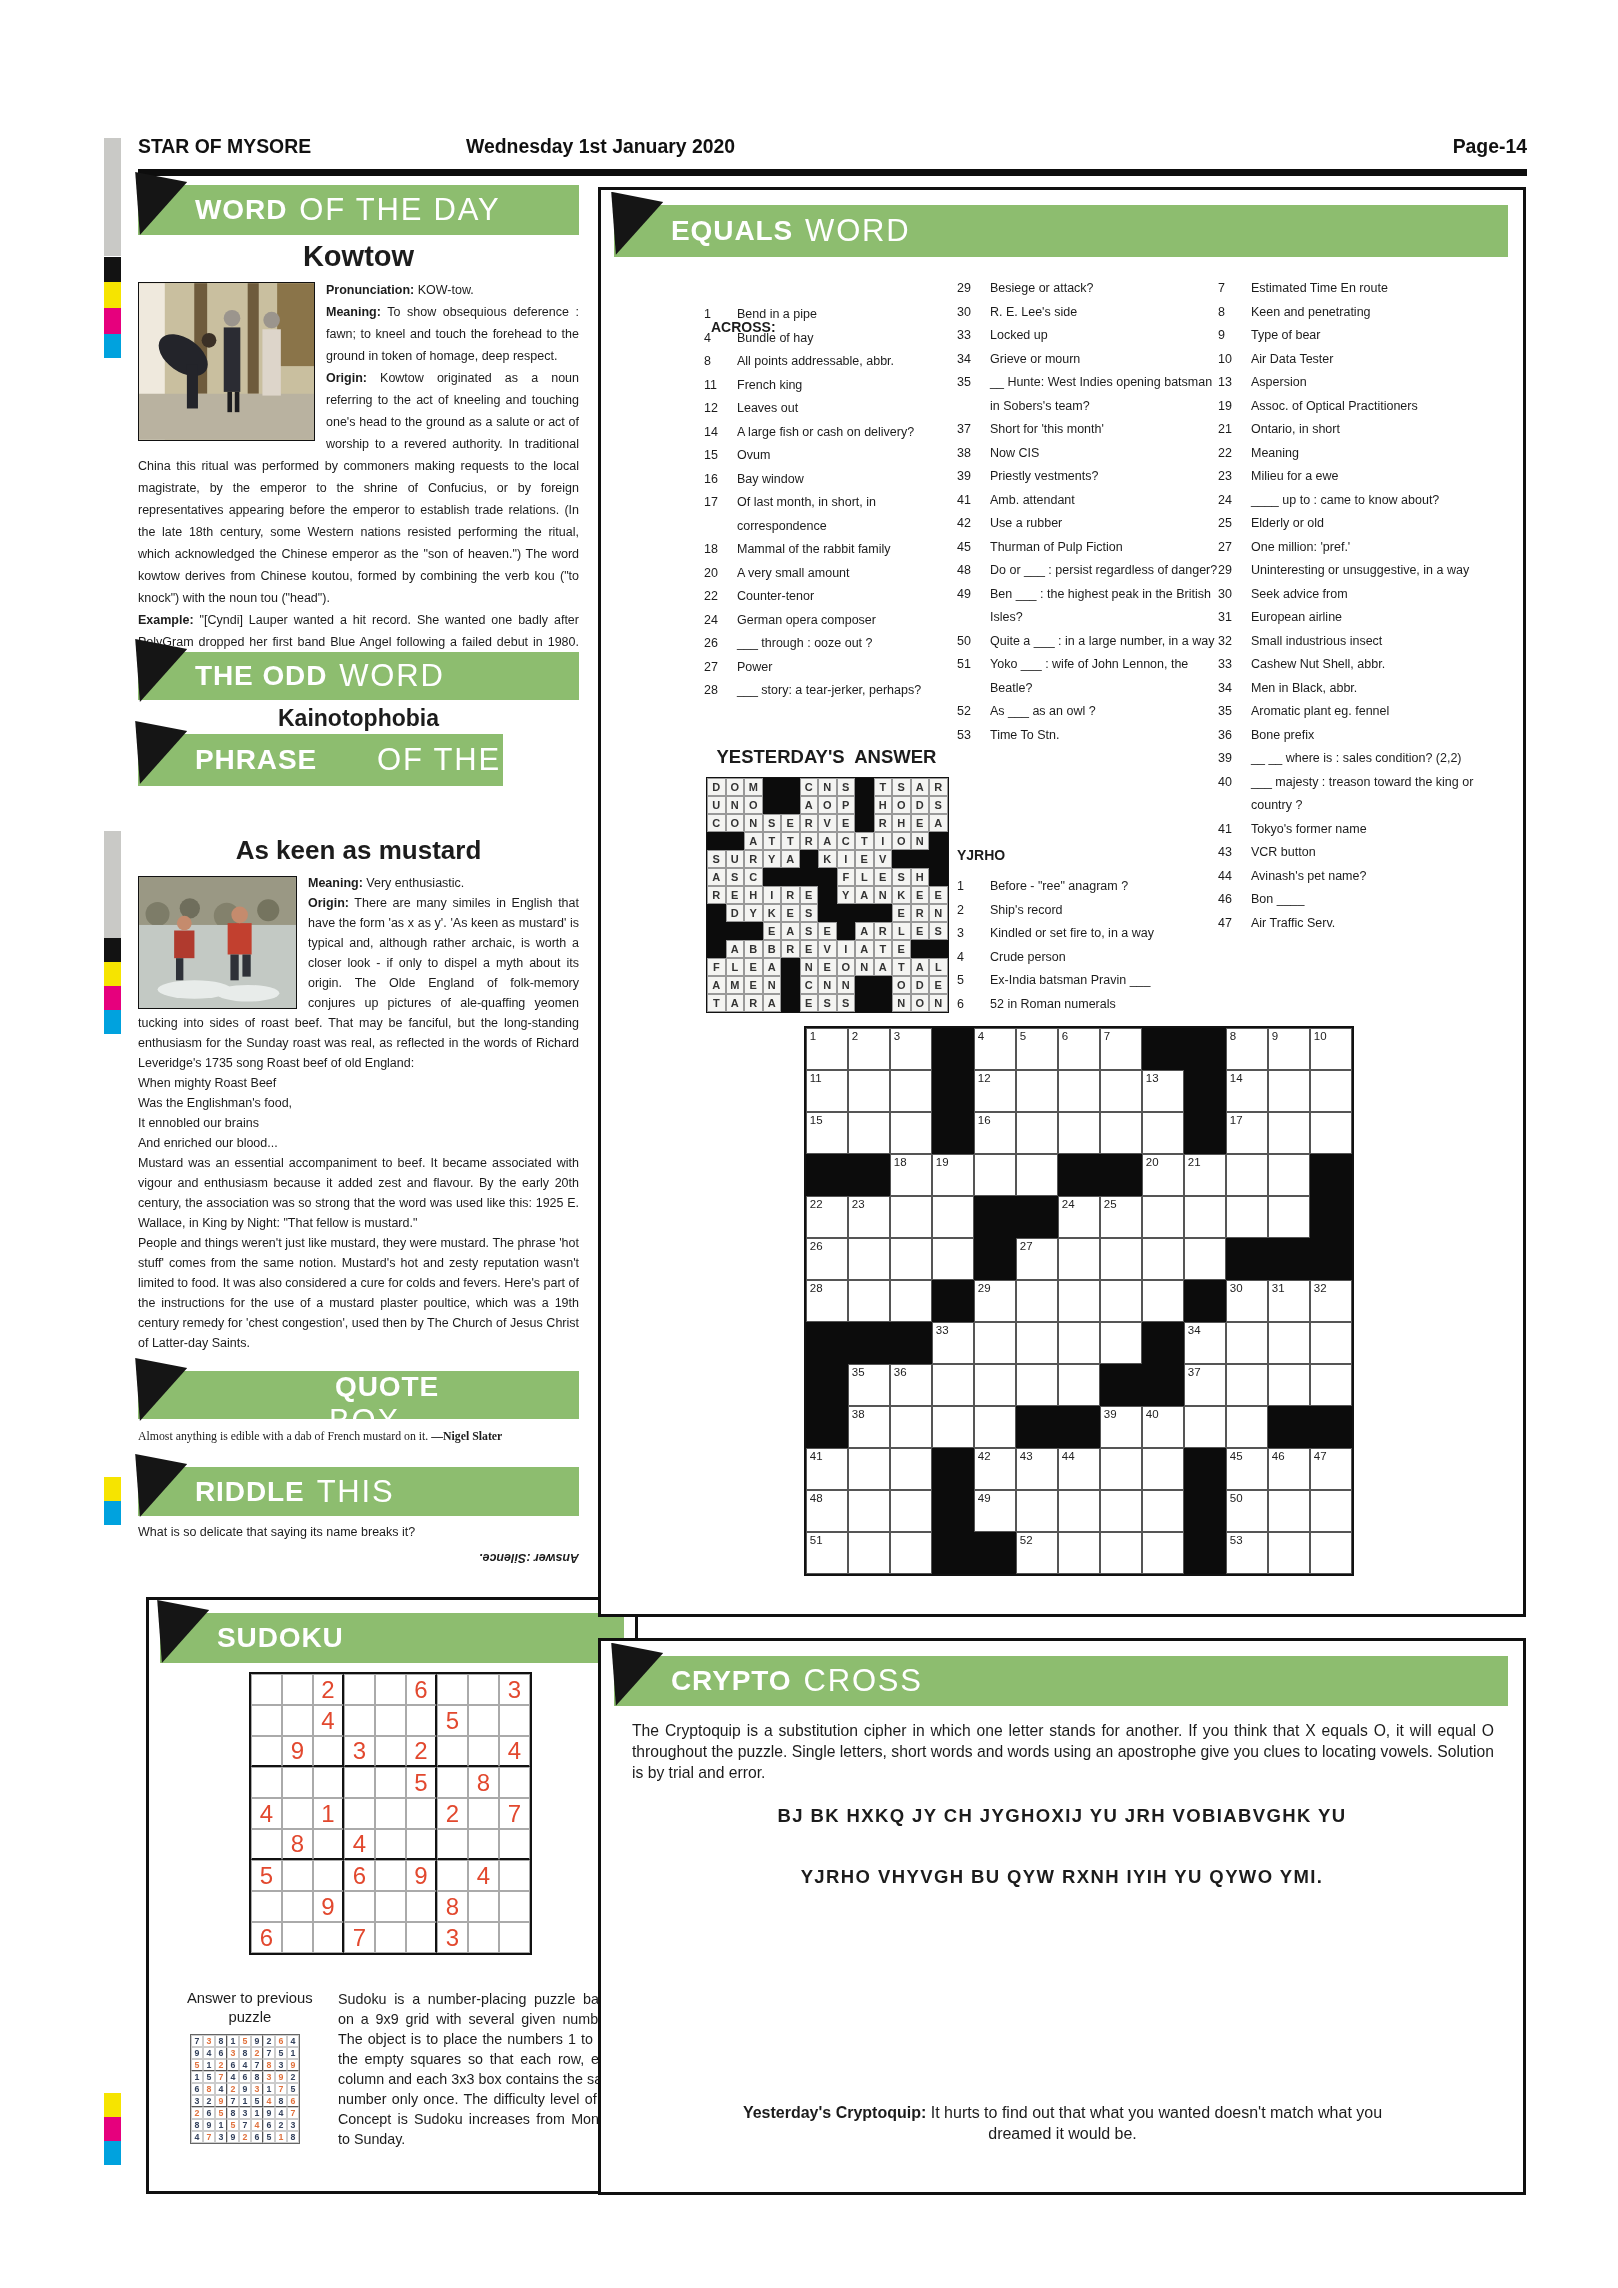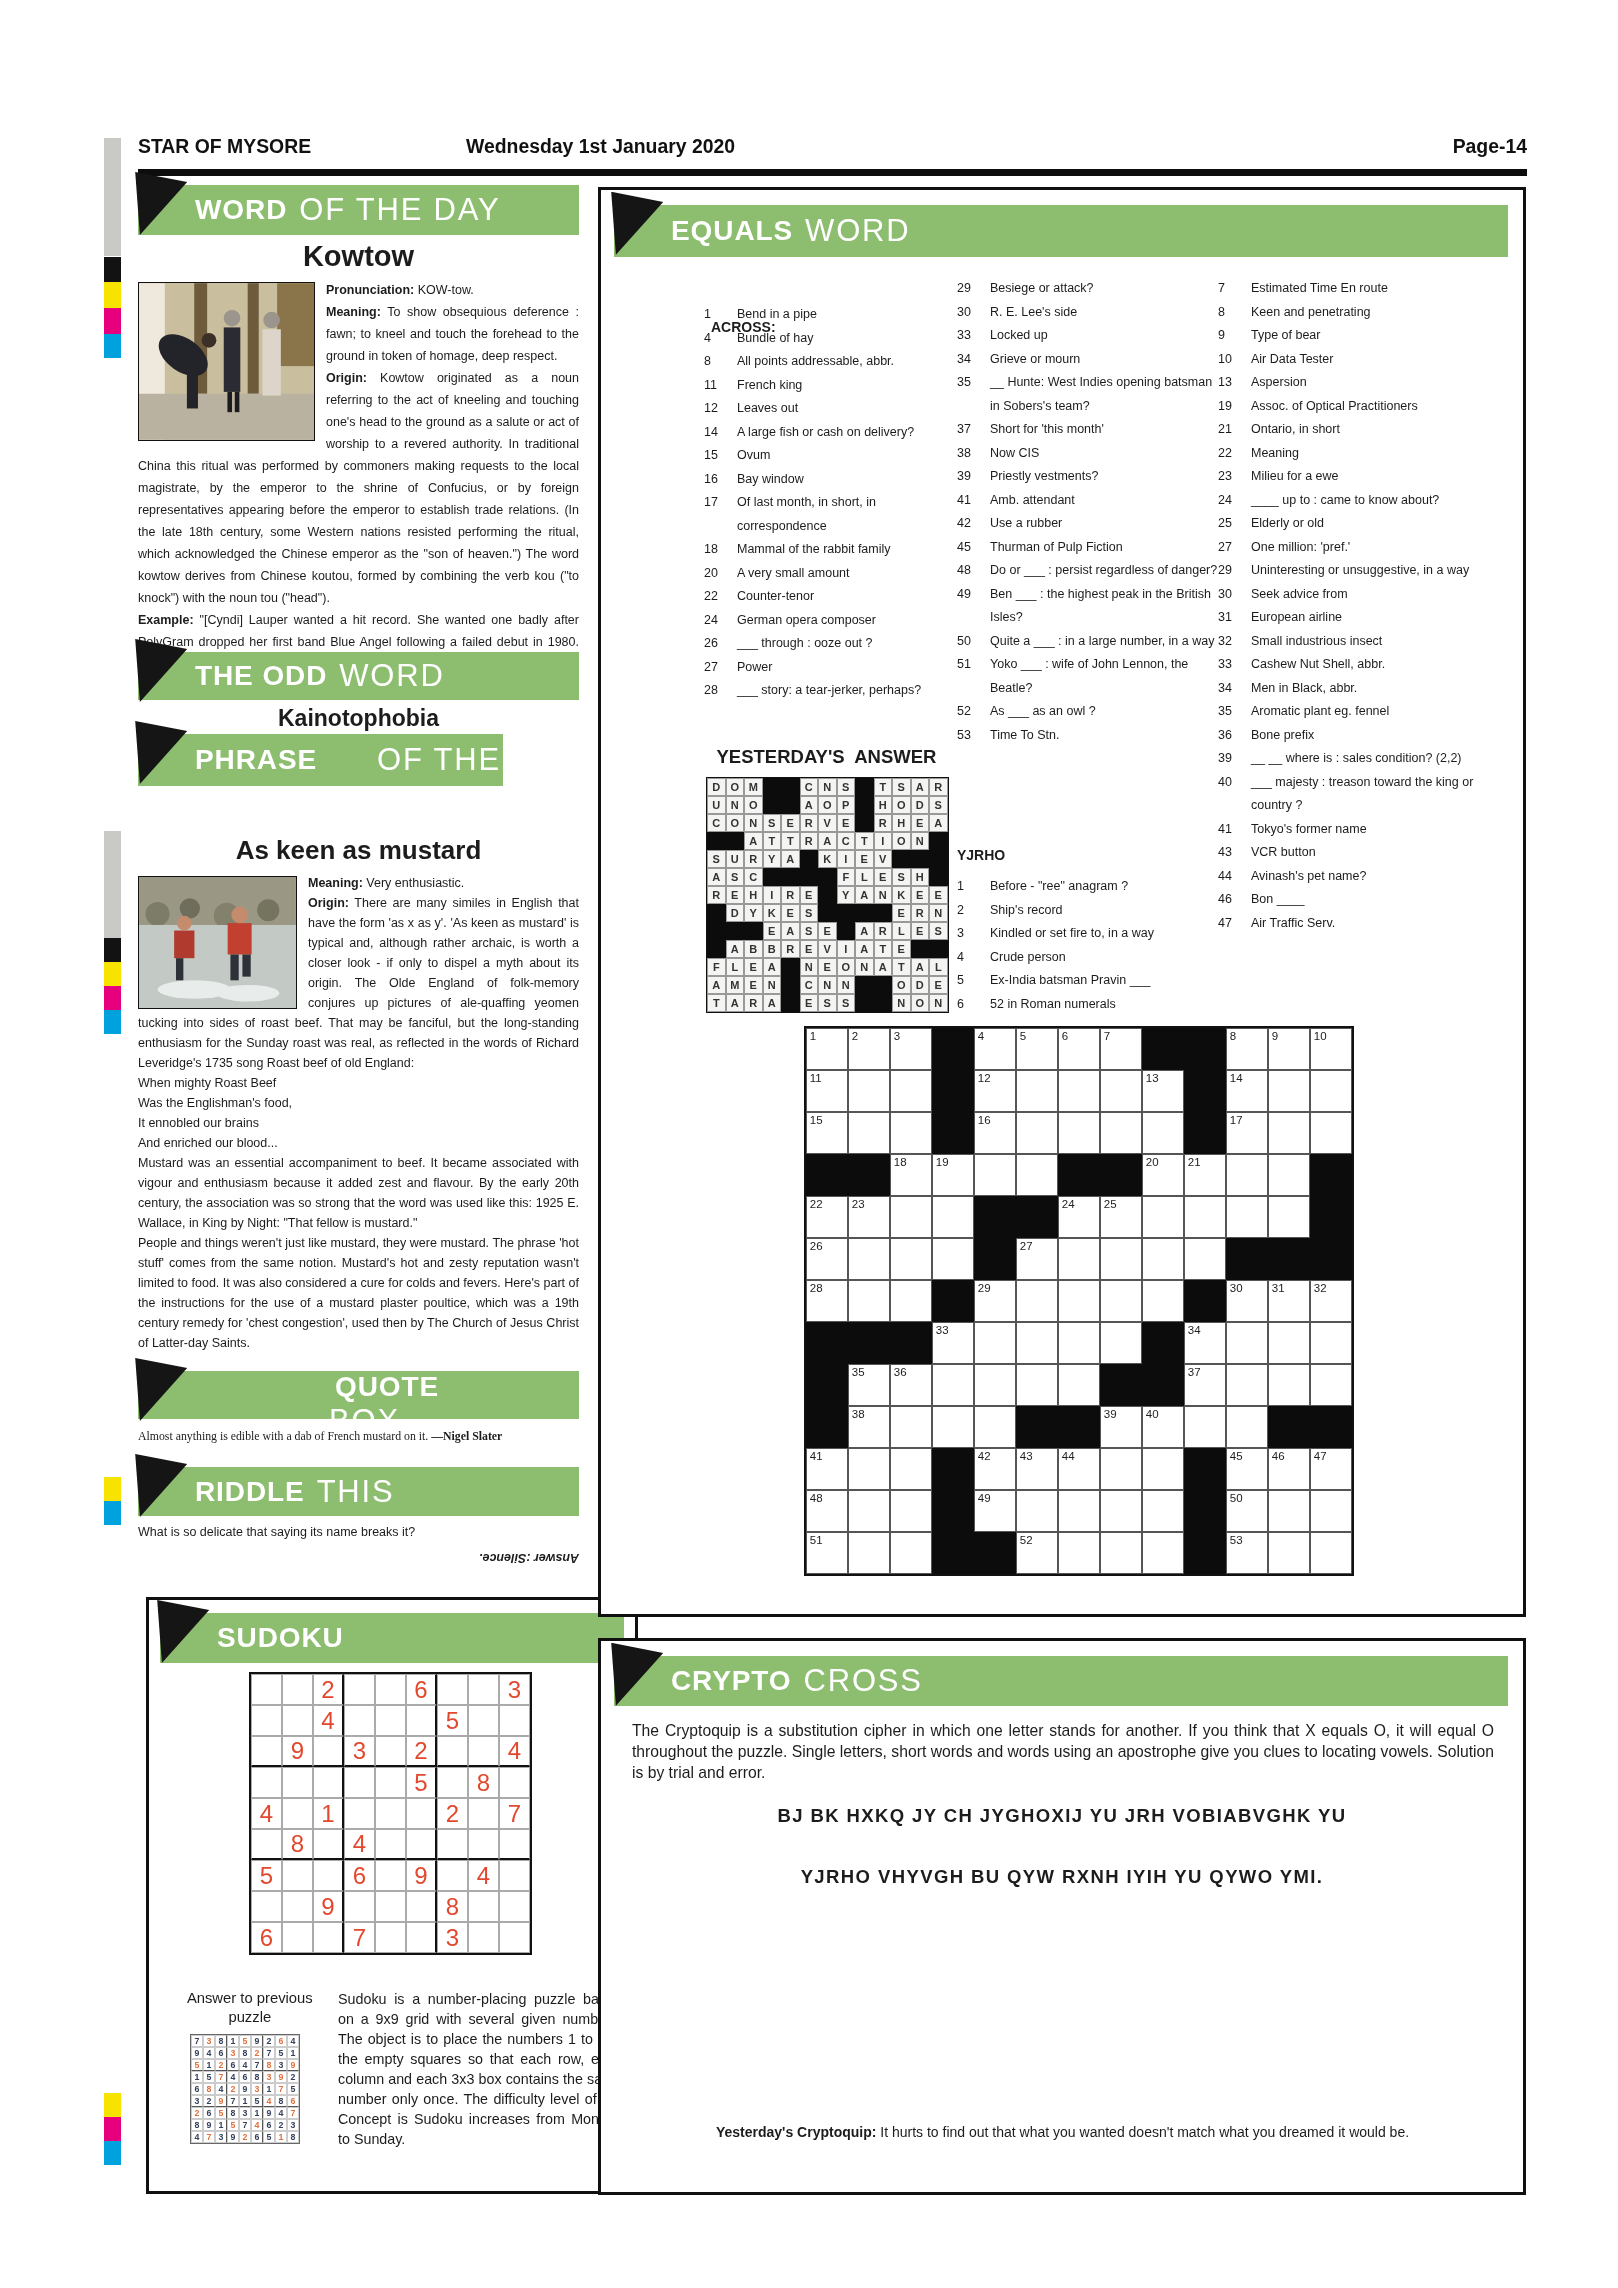--- a/index.html
+++ b/index.html
@@ -59,21 +59,21 @@
             grid-template-rows:repeat(9,12px);border:1.8px solid #666;background:#fff;}
   .mncell{border:0.9px solid #ccc;display:flex;align-items:center;justify-content:center;
           font-size:8.8px;font-weight:bold;color:#33415c;}
   .mncell.o{color:#e0713c;}
   #sud-caption{font-size:14.8px;text-align:center;line-height:19.4px;}
   #sud-desc{font-size:14.3px;line-height:20px;text-align:justify;}
   
   #crypto-intro{font-size:15.7px;line-height:21px;text-align:justify;}
   .cipher{position:absolute;width:100%;text-align:center;font-weight:bold;
           font-size:18.5px;letter-spacing:1.4px;white-space:pre;}
-  #crypto-yest{position:absolute;text-align:center;font-size:14px;line-height:21px;margin-top:20px;}
+  #crypto-yest{position:absolute;text-align:center;font-size:16px;line-height:21px;}
   #yest-hdr{font-weight:bold;font-size:18.5px;text-align:center;white-space:pre;}
 </style>
 </head>
 <body>
 
 <div class="abs hdr" style="left:138px;top:135px;">STAR OF MYSORE</div>
 <div class="abs hdr" style="left:466px;top:135px;">Wednesday 1st January 2020</div>
 <div class="abs hdr" style="left:1412px;top:135px;width:115px;text-align:right;">Page-14</div>
 <div class="abs" id="hdr-rule"></div>
 

